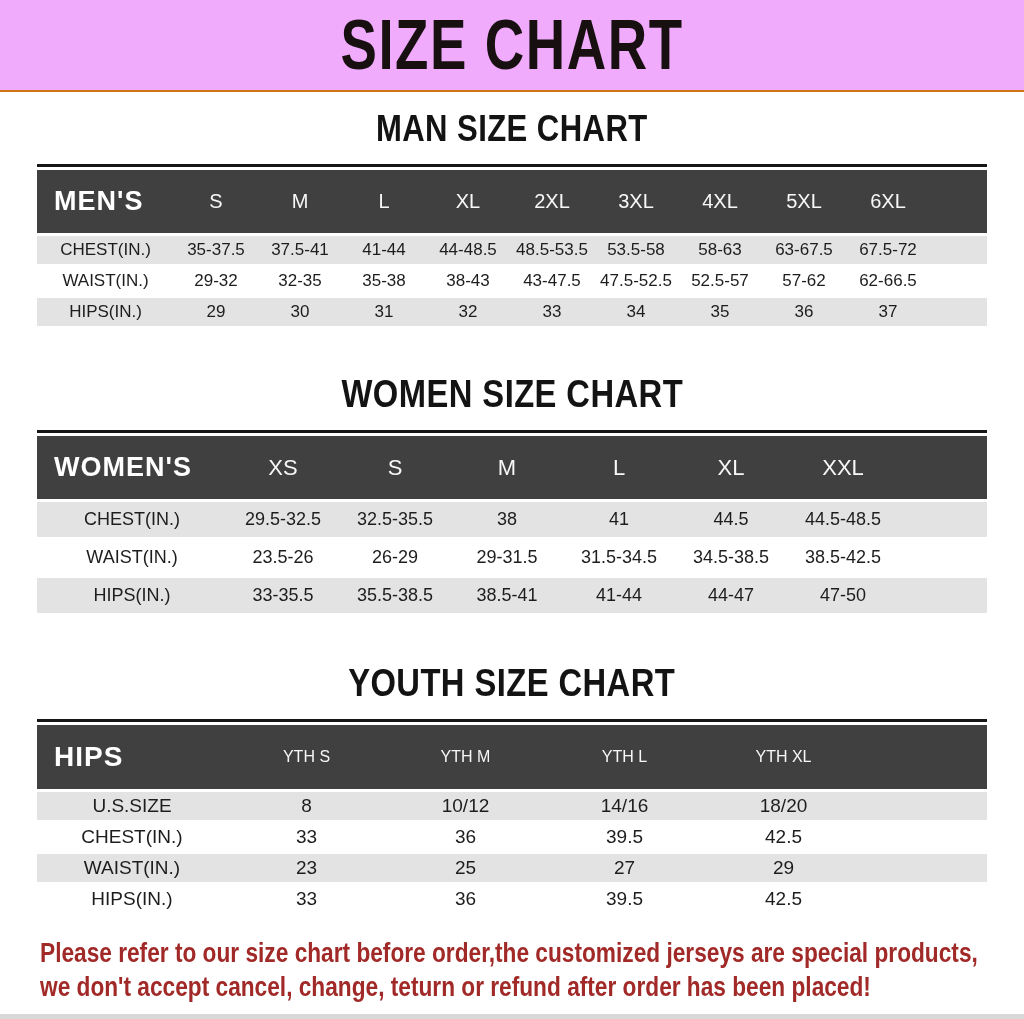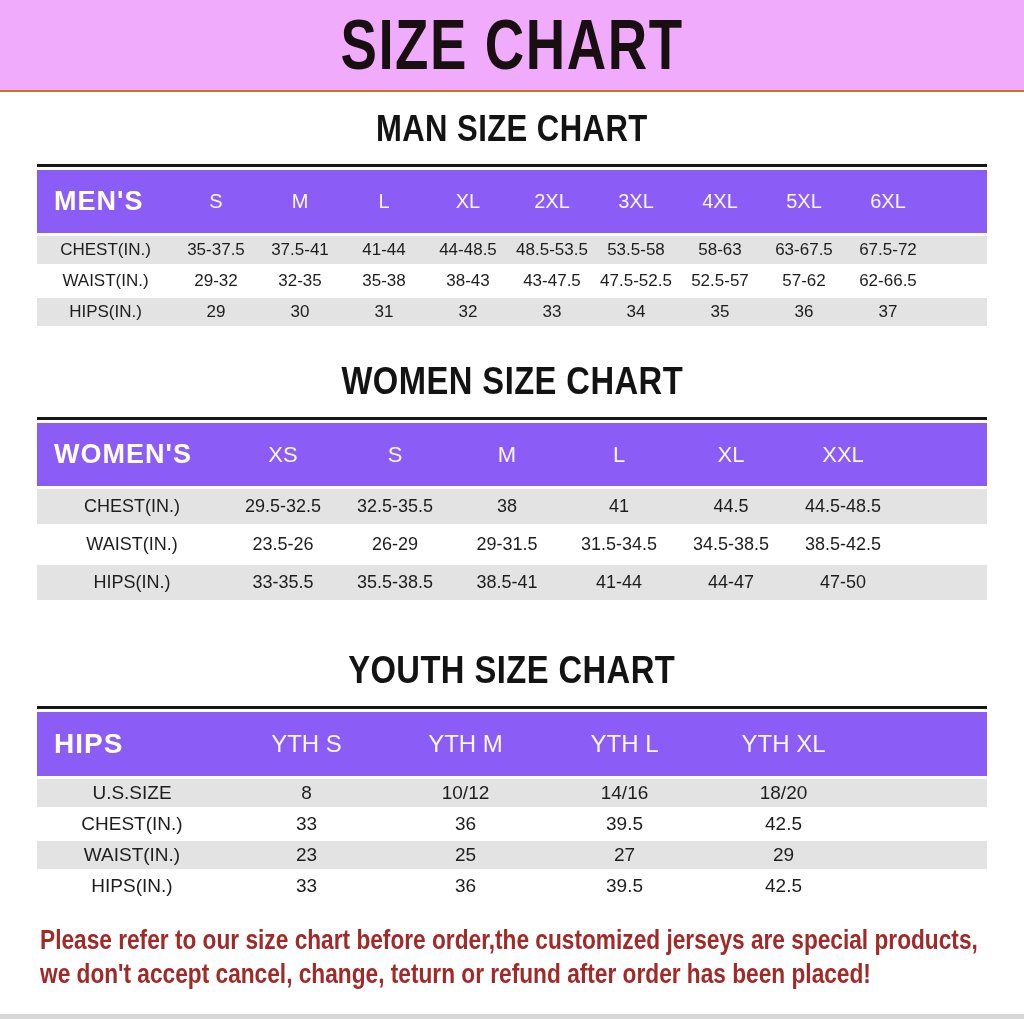--- a/index.html
+++ b/index.html
@@ -25,53 +25,53 @@
     white-space: nowrap;
   }
 
   
   h2 { text-align: center; margin: 0; color: #131313; }
   h2 .cond {
     display: inline-block; font-weight: 800;
     transform: scaleX(0.84); white-space: nowrap; letter-spacing: 0.5px;
   }
   .sec-men   h2 { margin-top: 15px; font-size: 37px; line-height: 44px; }
-  .sec-women h2 { margin-top: 29px; font-size: 39px; line-height: 46px; }
+  .sec-women h2 { margin-top: 42px; font-size: 39px; line-height: 46px; }
   .sec-youth h2 { margin-top: 44px; font-size: 39px; line-height: 46px; }
 
   
   .tblwrap {
     width: 950px; margin: 13px auto 0 auto;
     border-top: 3px solid #161616;
   }
   table {
     width: 100%; border-collapse: separate; border-spacing: 0 3px;
     table-layout: fixed;
   }
   th {
-    background: #8b5cf6; color: #f7f7f7;
+    background: #404040; color: #f7f7f7;
     font-weight: 400; text-align: center; padding: 16px;
   }
   th:first-child {
     text-align: left; padding-left: 17px;
     font-weight: 700; letter-spacing: 1px; color: #ffffff;
   }
   td { text-align: center; color: #1d1d1d; padding: 0; }
   tbody tr:nth-child(odd) td  { background: #e3e3e3; }
   tbody tr:nth-child(even) td { background: #ffffff; }
 
   .men   th { height: 34px; font-size: 20px; }
   .men   th:first-child { font-size: 27px; }
   .men   td { height: 28px; font-size: 17px; }
 
   .women th { height: 52px; font-size: 22px; }
   .women th:first-child { font-size: 27px; }
   .women td { height: 35px; font-size: 18px; }
 
-  .youth th { height: 57px; font-size: 24px; }
+  .youth th { height: 57px; font-size: 16px; }
   .youth th:first-child { font-size: 28px; }
   .youth td { height: 28px; font-size: 19px; }
 
   
   .footer { margin: 20px 0 0 40px; color: #A12A28; }
   .footer-line {
     font-size: 27px; line-height: 34px; font-weight: 600;
     transform: scaleX(0.84); transform-origin: left center;
     white-space: nowrap;
   }

